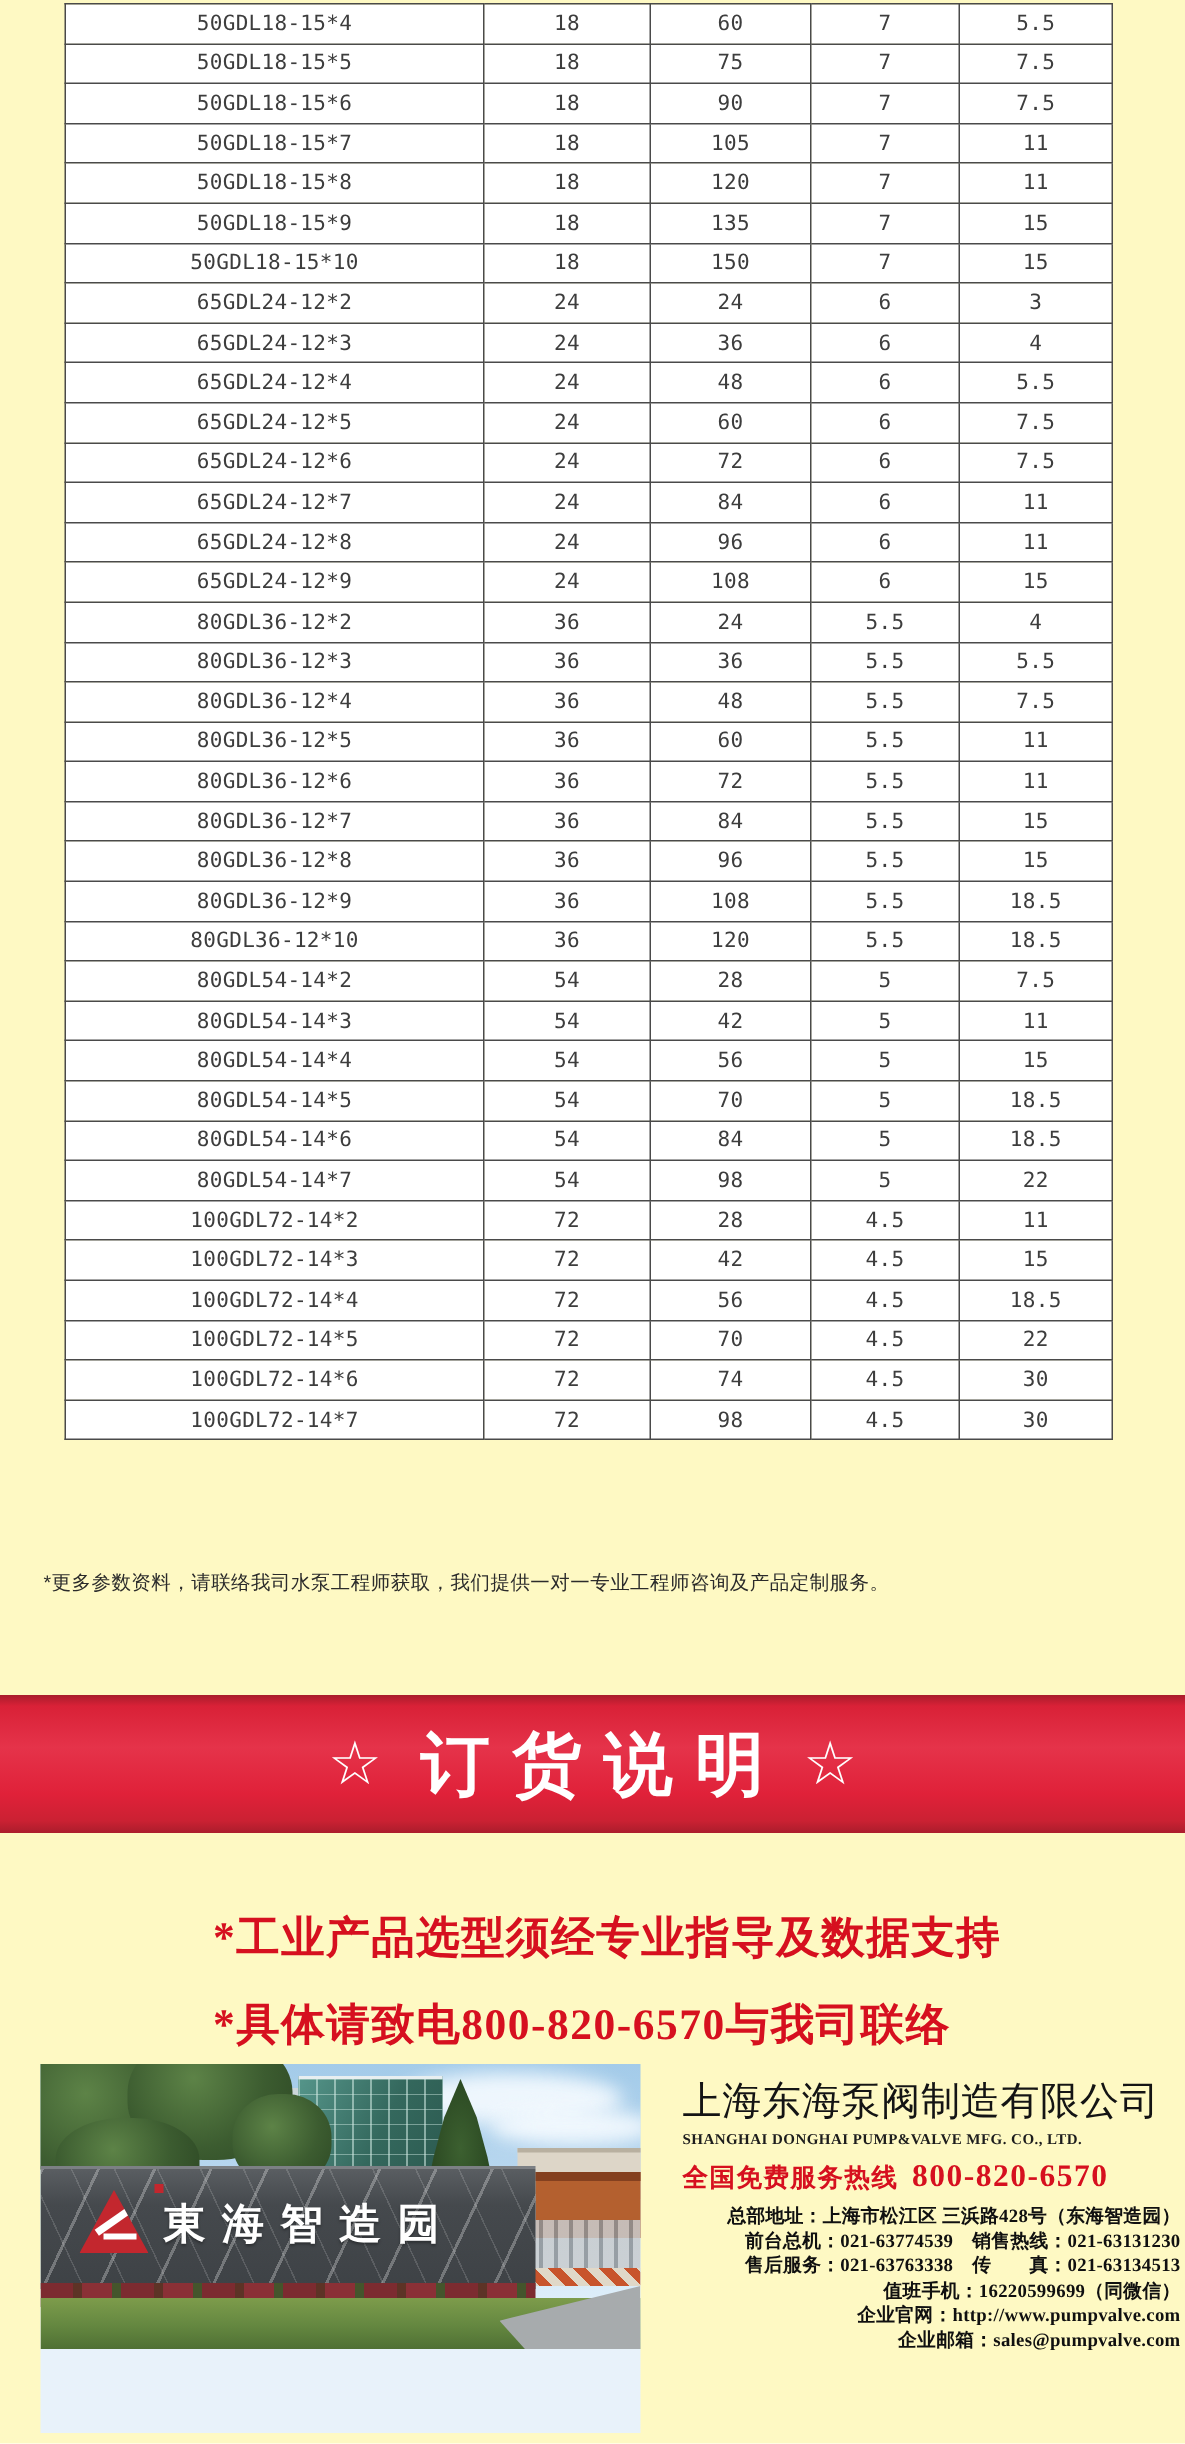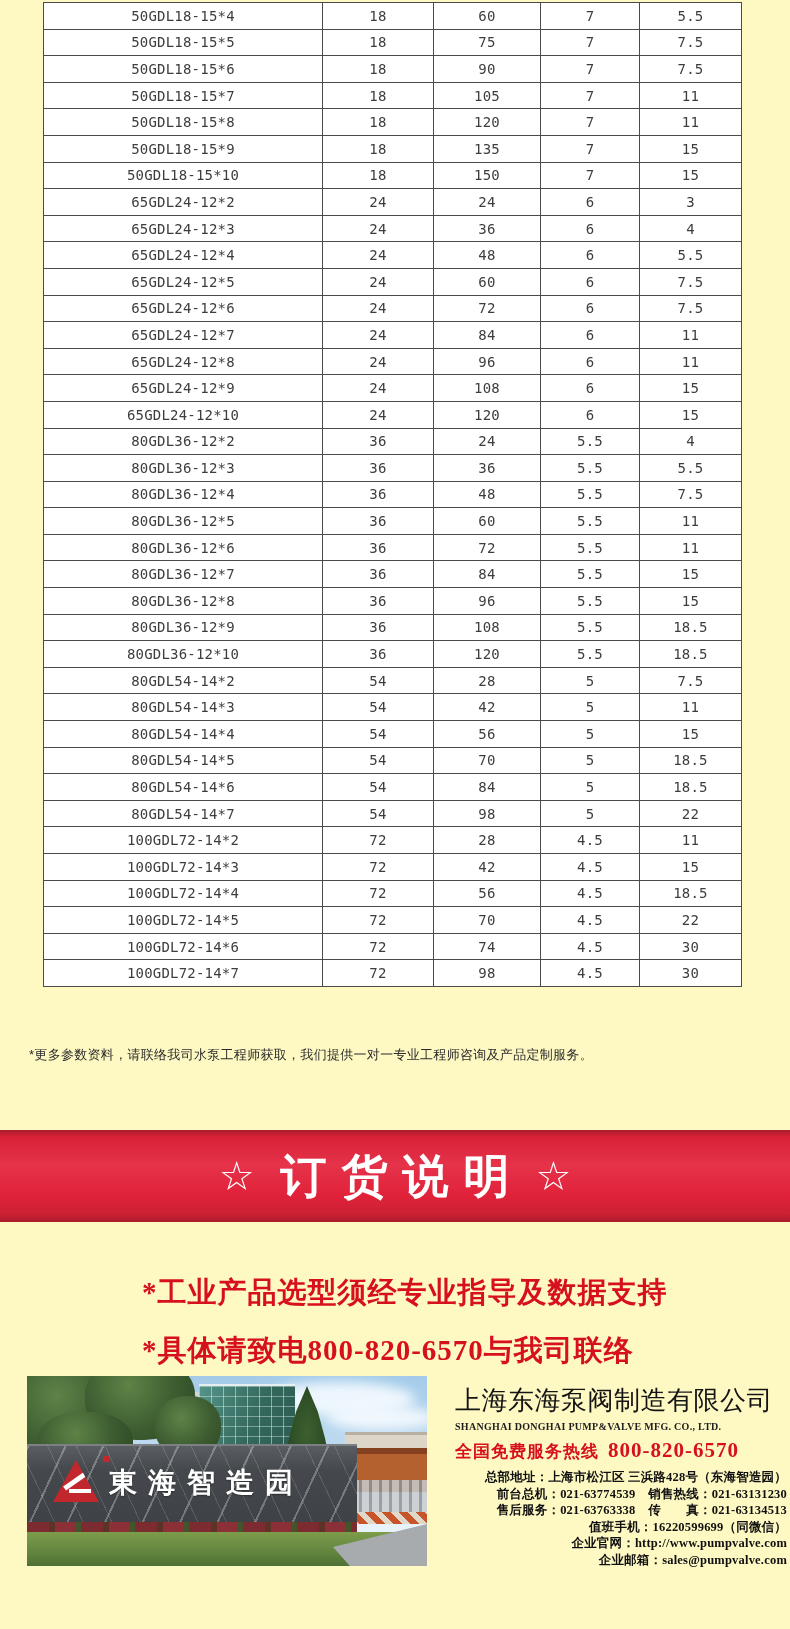--- a/index.html
+++ b/index.html
@@ -32,21 +32,21 @@
   
   .notices { position:absolute; left:142px; top:1277px; }
   .notice-line {
     font-family:"Liberation Serif","DejaVu Serif",serif; font-weight:900;
     font-size:29px; line-height:30px; color:#d6101f; letter-spacing:1px;
     margin-bottom:28px; white-space:nowrap;
   }
 
   
   .photo {
-    position:absolute; left:27px; top:1376px; width:400px; height:190px; overflow:hidden;
+    position:absolute; left:27px; top:1376px; width:400px; height:246px; overflow:hidden;
     background:linear-gradient(180deg,#a3cbe9 0%,#bcd9f0 35%,#dcedf9 62%,#e8f2fa 75%);
   }
   .photo * { position:absolute; }
   .p-cloud { background:#f6fbff; border-radius:50%; filter:blur(6px); opacity:.9; }
   .p-cloud.one { left:238px; top:6px; width:150px; height:34px; }
   .p-cloud.two { left:300px; top:30px; width:110px; height:24px; }
   .p-bldg-far { left:318px; top:56px; width:85px; height:34px; background:#ddd6c8; border-top:3px solid #b8b0a0; }
   .p-bldg-orange { left:330px; top:72px; width:72px; height:44px; background:#b4602f; border-top:6px solid #84401f; }
   .p-bldg-side { left:160px; top:16px; width:14px; height:66px; background:#ccd6da; }
   .p-bldg-green {
@@ -218,27 +218,20 @@
           <td>11</td>
         </tr>
         <tr>
           <td>65GDL24-12*9</td>
           <td>24</td>
           <td>108</td>
           <td>6</td>
           <td>15</td>
         </tr>
         <tr>
-          <td>65GDL24-12*10</td>
-          <td>24</td>
-          <td>120</td>
-          <td>6</td>
-          <td>15</td>
-        </tr>
-        <tr>
           <td>80GDL36-12*2</td>
           <td>36</td>
           <td>24</td>
           <td>5.5</td>
           <td>4</td>
         </tr>
         <tr>
           <td>80GDL36-12*3</td>
           <td>36</td>
           <td>36</td>

